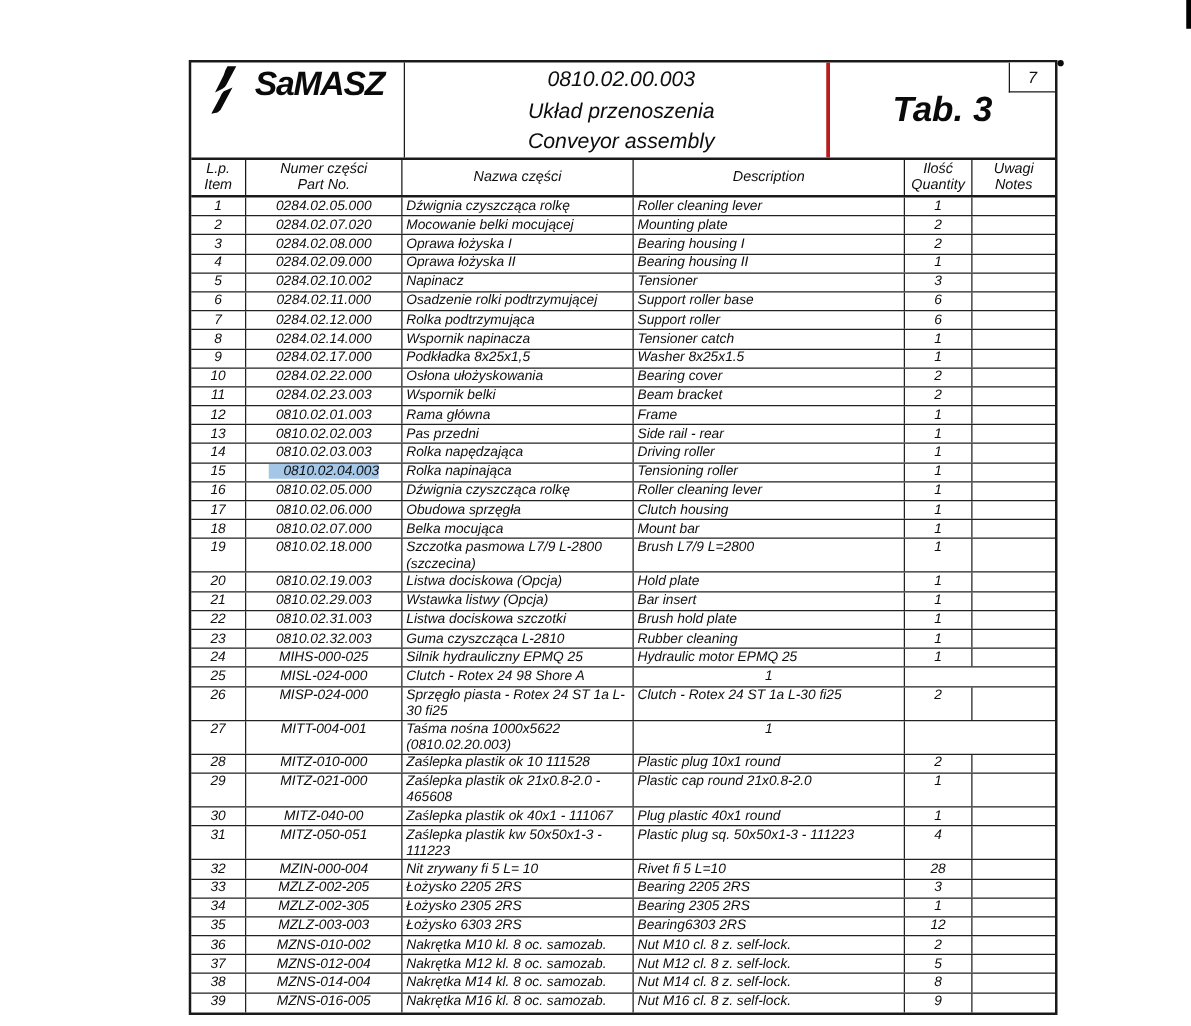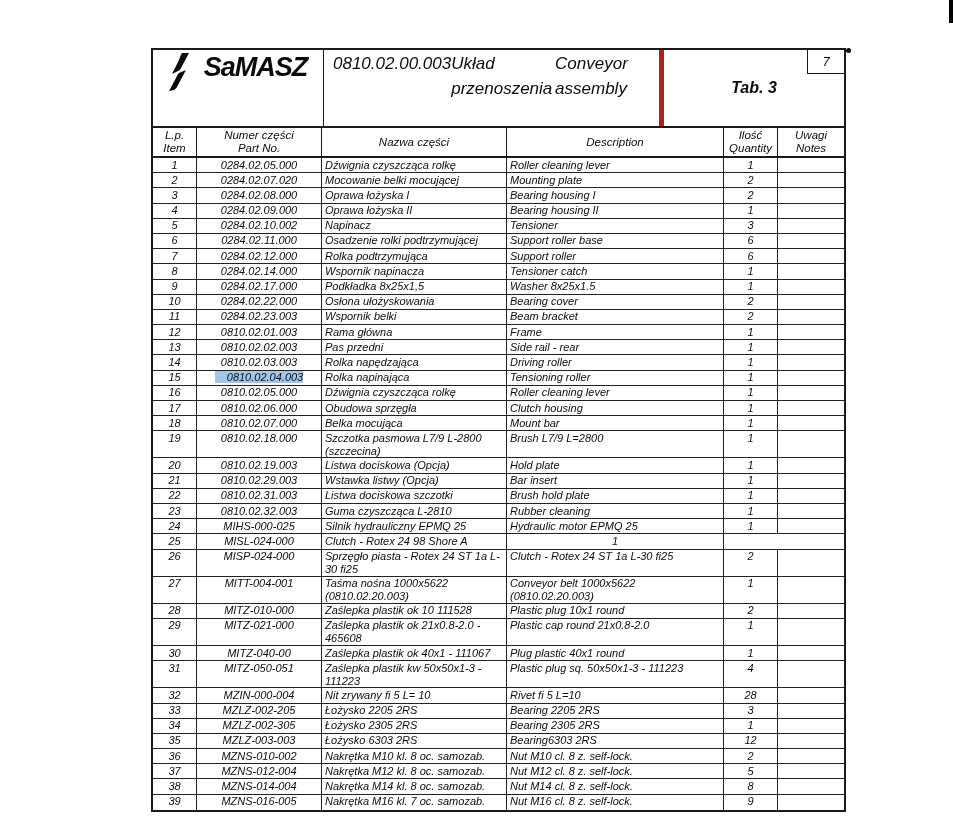--- a/index.html
+++ b/index.html
@@ -37,30 +37,30 @@
   .logo-glyph { flex: 0 0 auto; margin-top: -2px; }
   .logo-text {
     font-weight: bold; font-style: italic; font-size: 27px; letter-spacing: -1px;
     color: #0a0a0a; position: relative; line-height: 1;
   }
   .logo-reg {
     position: absolute; top: -2px; right: -7px; width: 5px; height: 5px;
     background: #0a0a0a; border-radius: 50%;
   }
   .title-cell {
-    border-right: 5px solid #b91c1c;
+    border-right: 3px solid #b91c1c;
     padding: 2px 0 0 9px;
-    display: flex; flex-direction: row; justify-content: center;
+    display: flex; flex-direction: column; justify-content: center; text-align: center;
   }
   .title-cell div { font-size: 17px; line-height: 24.5px; font-style: italic; color: #0d0d0d; }
   .tab-cell {
     position: relative;
     display: flex; align-items: center; justify-content: center;
   }
-  .tab-label { font-size: 16px; font-weight: bold; font-style: italic; color: #0a0a0a; }
+  .tab-label { font-size: 28px; font-weight: bold; font-style: italic; color: #0a0a0a; }
   .page-box {
     position: absolute; top: 0; right: 0; width: 37px; height: 24px;
     border-left: 1.5px solid #1a1a1a; border-bottom: 1.5px solid #1a1a1a;
     display: flex; align-items: center; justify-content: center;
     font-size: 13px; font-style: italic; background: #fff;
   }
 
   
   .cols-header {
     display: grid; grid-template-columns: 44px 125px 185px 217px 54px 66px;
@@ -379,21 +379,20 @@
     <div class="tcell c-name">Sprzęgło piasta - Rotex 24 ST 1a L-30 fi25</div>
     <div class="tcell c-desc">Clutch - Rotex 24 ST 1a L-30 fi25</div>
     <div class="tcell c-qty">2</div>
     <div class="tcell c-notes"></div>
   </div>
 
   <div class="trow">
     <div class="tcell c-item">27</div>
     <div class="tcell c-part"><span class="part-span">MITT-004-001</span></div>
     <div class="tcell c-name">Taśma nośna 1000x5622 (0810.02.20.003)</div>
-    <div class="tcell c-desc">Conveyor belt 1000x5622 (0810.02.20.003)</div>
     <div class="tcell c-qty">1</div>
     <div class="tcell c-notes"></div>
   </div>
 
   <div class="trow">
     <div class="tcell c-item">28</div>
     <div class="tcell c-part"><span class="part-span">MITZ-010-000</span></div>
     <div class="tcell c-name">Zaślepka plastik ok 10 111528</div>
     <div class="tcell c-desc">Plastic plug 10x1 round</div>
     <div class="tcell c-qty">2</div>
@@ -486,21 +485,21 @@
     <div class="tcell c-part"><span class="part-span">MZNS-014-004</span></div>
     <div class="tcell c-name">Nakrętka M14 kl. 8 oc. samozab.</div>
     <div class="tcell c-desc">Nut M14 cl. 8 z. self-lock.</div>
     <div class="tcell c-qty">8</div>
     <div class="tcell c-notes"></div>
   </div>
 
   <div class="trow">
     <div class="tcell c-item">39</div>
     <div class="tcell c-part"><span class="part-span">MZNS-016-005</span></div>
-    <div class="tcell c-name">Nakrętka M16 kl. 7 oc. samozab.</div>
+    <div class="tcell c-name">Nakrętka M16 kl. 8 oc. samozab.</div>
     <div class="tcell c-desc">Nut M16 cl. 8 z. self-lock.</div>
     <div class="tcell c-qty">9</div>
     <div class="tcell c-notes"></div>
   </div>
 </div>
 
   </div>
 </div>
 
 </body></html>

